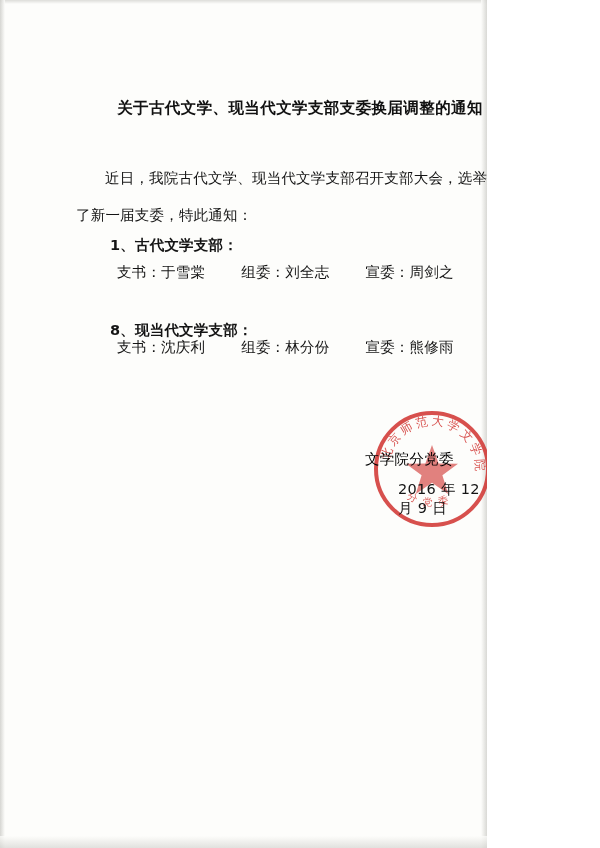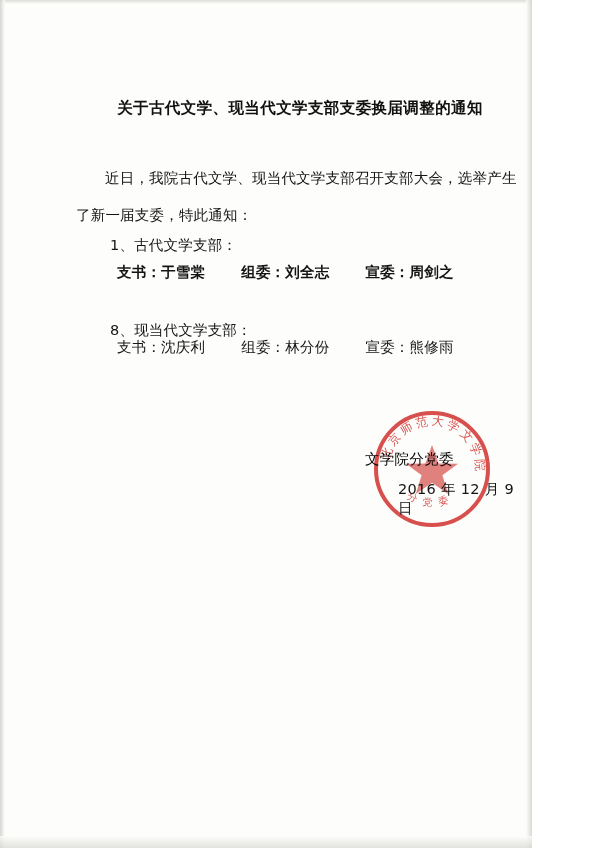--- a/index.html
+++ b/index.html
@@ -8,21 +8,21 @@
   }
   body {
     width: 600px;
     height: 848px;
     background: #ffffff;
     font-family: "DejaVu Sans", sans-serif;
     overflow: hidden;
   }
   .page {
     position: relative;
-    width: 532px;
+    width: 487px;
     height: 848px;
     background: #fdfdfb;
     box-sizing: border-box;
     overflow: hidden;
   }
   
   .scan-edge-left {
     position: absolute;
     left: 0; top: 0;
     width: 5px; height: 848px;
@@ -81,24 +81,24 @@
   }
 
   .section {
     position: absolute;
     left: 110px;
     font-size: 14.5px;
     color: #141414;
     letter-spacing: .2px;
   }
   .section-heading {
-    font-weight: normal;
+    font-weight: bold;
   }
   .section-1-heading { top: 236px; }
-  .section-1-row     { top: 263px; left: 117px; font-weight: bold; }
+  .section-1-row     { top: 263px; left: 117px; }
   .section-2-heading { top: 321px; }
   .section-2-row     { top: 338px; left: 117px; }
 
   .role-group {
     display: inline-block;
   }
   .gap-1 { display: inline-block; width: 36px; }
   .gap-2 { display: inline-block; width: 36px; }
 
   .signature {

